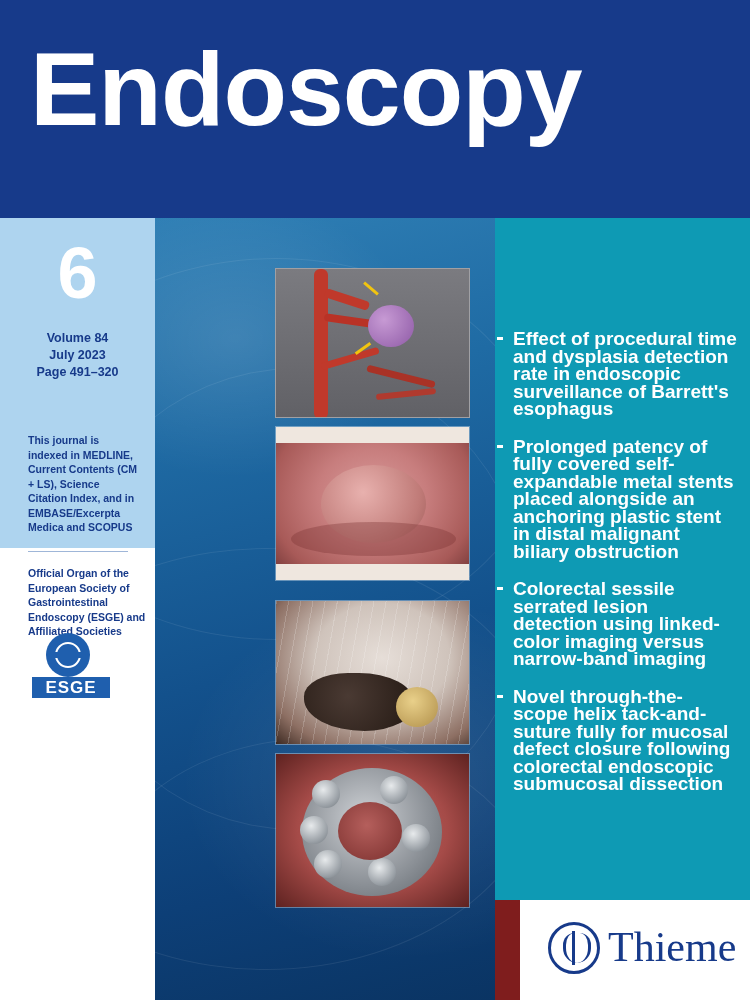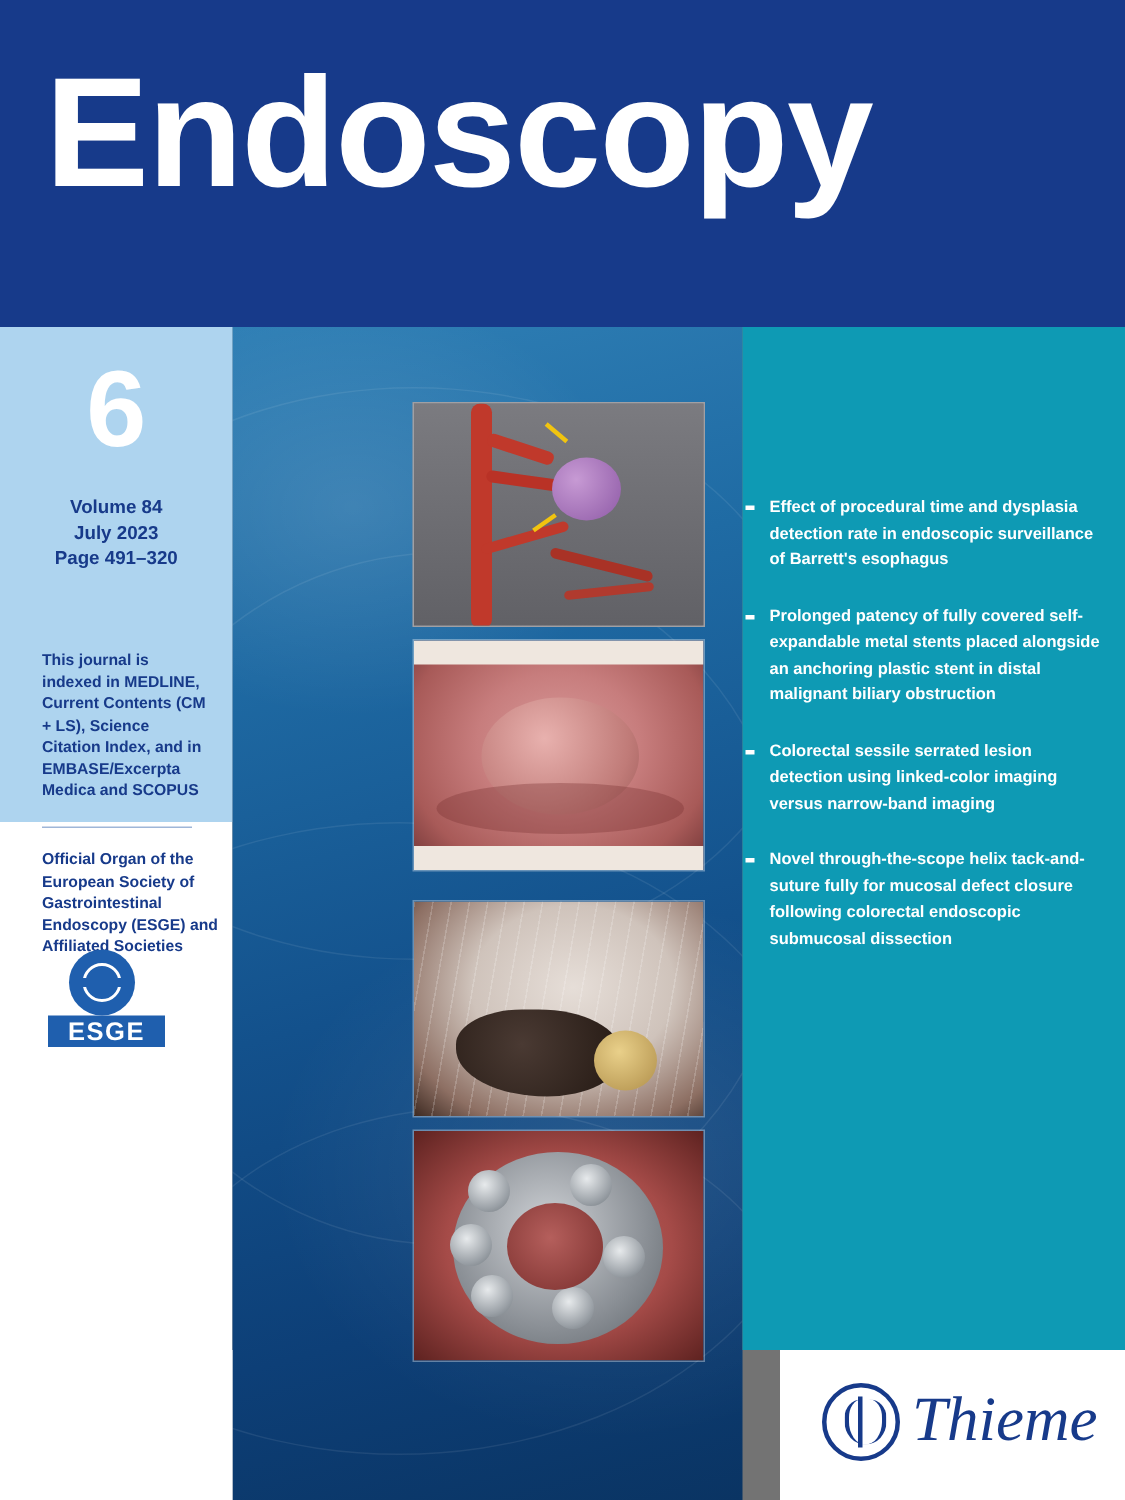--- a/index.html
+++ b/index.html
@@ -10,21 +10,21 @@
   body {
     width: 750px;
     height: 1000px;
     font-family: "Liberation Sans", sans-serif;
     overflow: hidden;
   }
   .cover {
     position: relative;
     width: 750px;
     height: 1000px;
-    background: #737373;
+    background: #7f1d1d;
     overflow: hidden;
   }
 
   
   .masthead {
     position: absolute;
     left: 0; top: 0;
     width: 750px;
     height: 218px;
     background: #173a8a;
@@ -230,40 +230,39 @@
   .toc {
     position: absolute;
     left: 497px; top: 330px;
     width: 240px;
   }
   .toc-item {
     position: relative;
     padding-left: 16px;
     margin-bottom: 20px;
     color: #ffffff;
-    font-size: 11px;
+    font-size: 19px;
     line-height: 17.5px;
     font-weight: bold;
   }
   .toc-item:before {
     content: "";
     position: absolute;
     left: 0; top: 7px;
     width: 6px; height: 3px;
     background: #ffffff;
   }
 
   
   .thieme-box {
     position: absolute;
     left: 520px; top: 900px;
     width: 230px;
     height: 100px;
     background: #ffffff;
-    font-style: italic;
   }
   .thieme-mark {
     position: absolute;
     left: 28px; top: 22px;
     width: 52px; height: 52px;
     border-radius: 50%;
     border: 3px solid #173a8a;
     box-sizing: border-box;
   }
   .thieme-mark:before {

